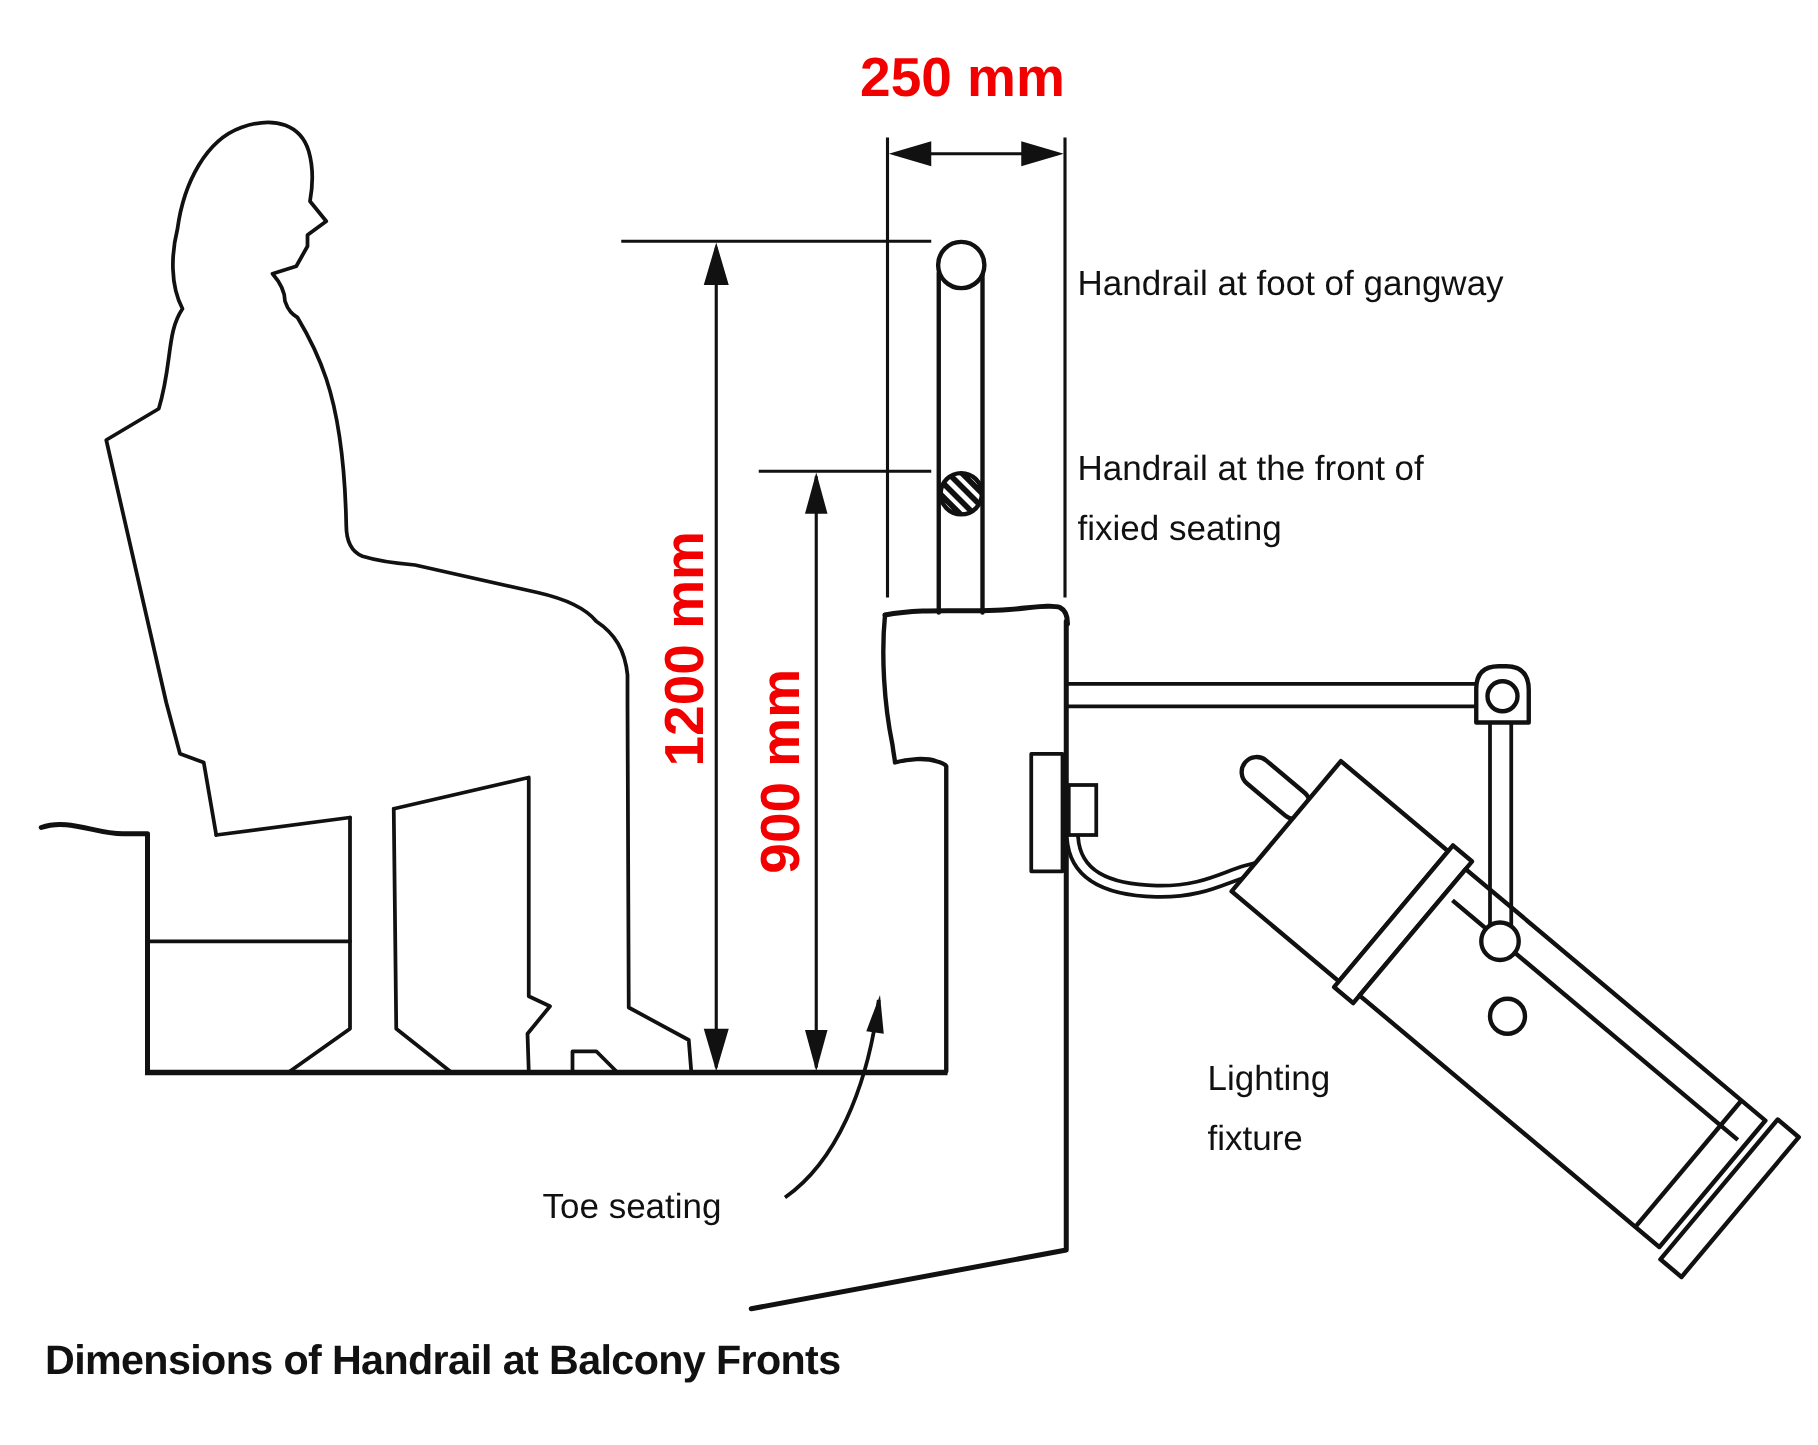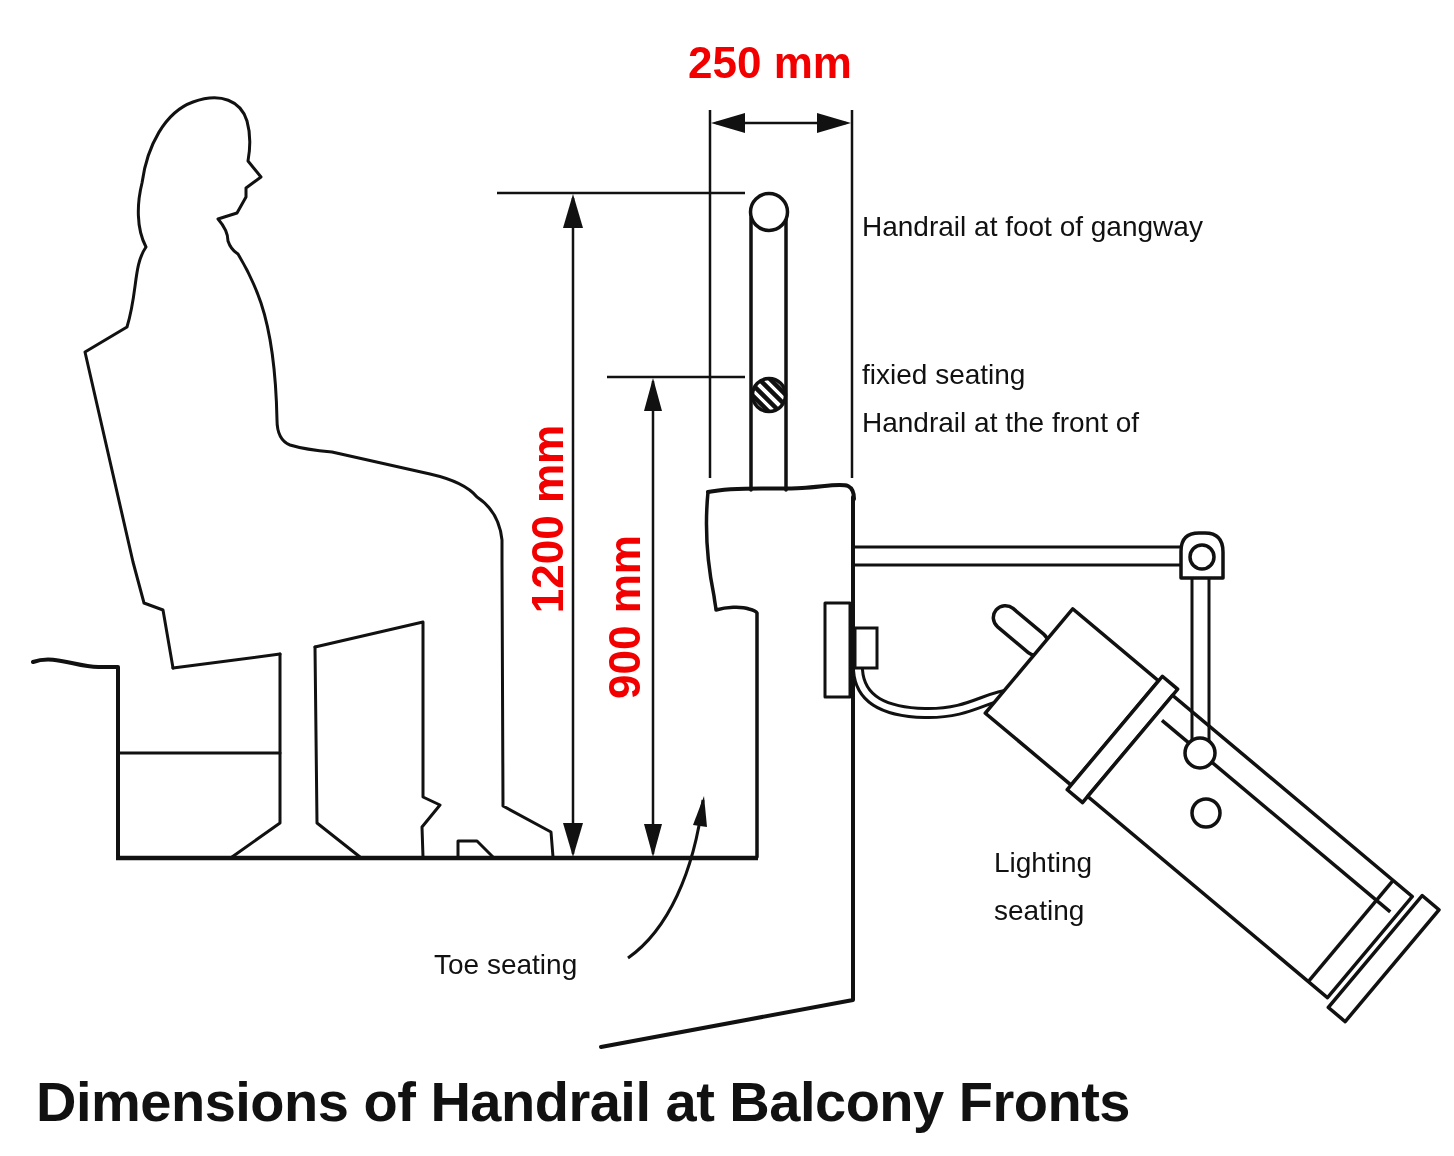--- a/index.html
+++ b/index.html
@@ -23,21 +23,21 @@
     color:#f20000;
     font-size:44px;
     font-weight:bold;
     text-align:center;
     white-space:nowrap;
   }
   .rot{transform:rotate(-90deg);transform-origin:center;}
   #title{
     position:absolute;
     left:36px;top:1069px;
-    font-size:56px;
+    font-size:33px;
     font-weight:bold;
     letter-spacing:-0.5px;
     color:#111111;
     white-space:nowrap;
   }
   .two-line{line-height:48px;}
 </style>
 </head>
 <body>
 
@@ -151,26 +151,26 @@
 
   <div class="dim-label" style="left:660px;top:38px;width:220px;">250 mm</div>
 
   <div class="dim-label rot" style="left:438px;top:494px;width:220px;">1200 mm</div>
 
   <div class="dim-label rot" style="left:525px;top:592px;width:200px;">900 mm</div>
 
   <div class="lbl" style="left:862px;top:203px;">Handrail at foot of gangway</div>
 
   <div class="lbl two-line" style="left:862px;top:351px;">
+    <div>Handrail at the front of</div>
     <div>fixied seating</div>
-    <div>Handrail at the front of</div>
   </div>
 
   <div class="lbl" style="left:434px;top:941px;">Toe seating</div>
 
-  <div class="lbl two-line" style="left:994px;top:839px;">
+  <div class="lbl two-line" style="left:966px;top:839px;">
     <div>Lighting</div>
-    <div>seating</div>
+    <div>fixture</div>
   </div>
 
   <div id="title">Dimensions of Handrail at Balcony Fronts</div>
 
 </div>
 
 </body></html>

